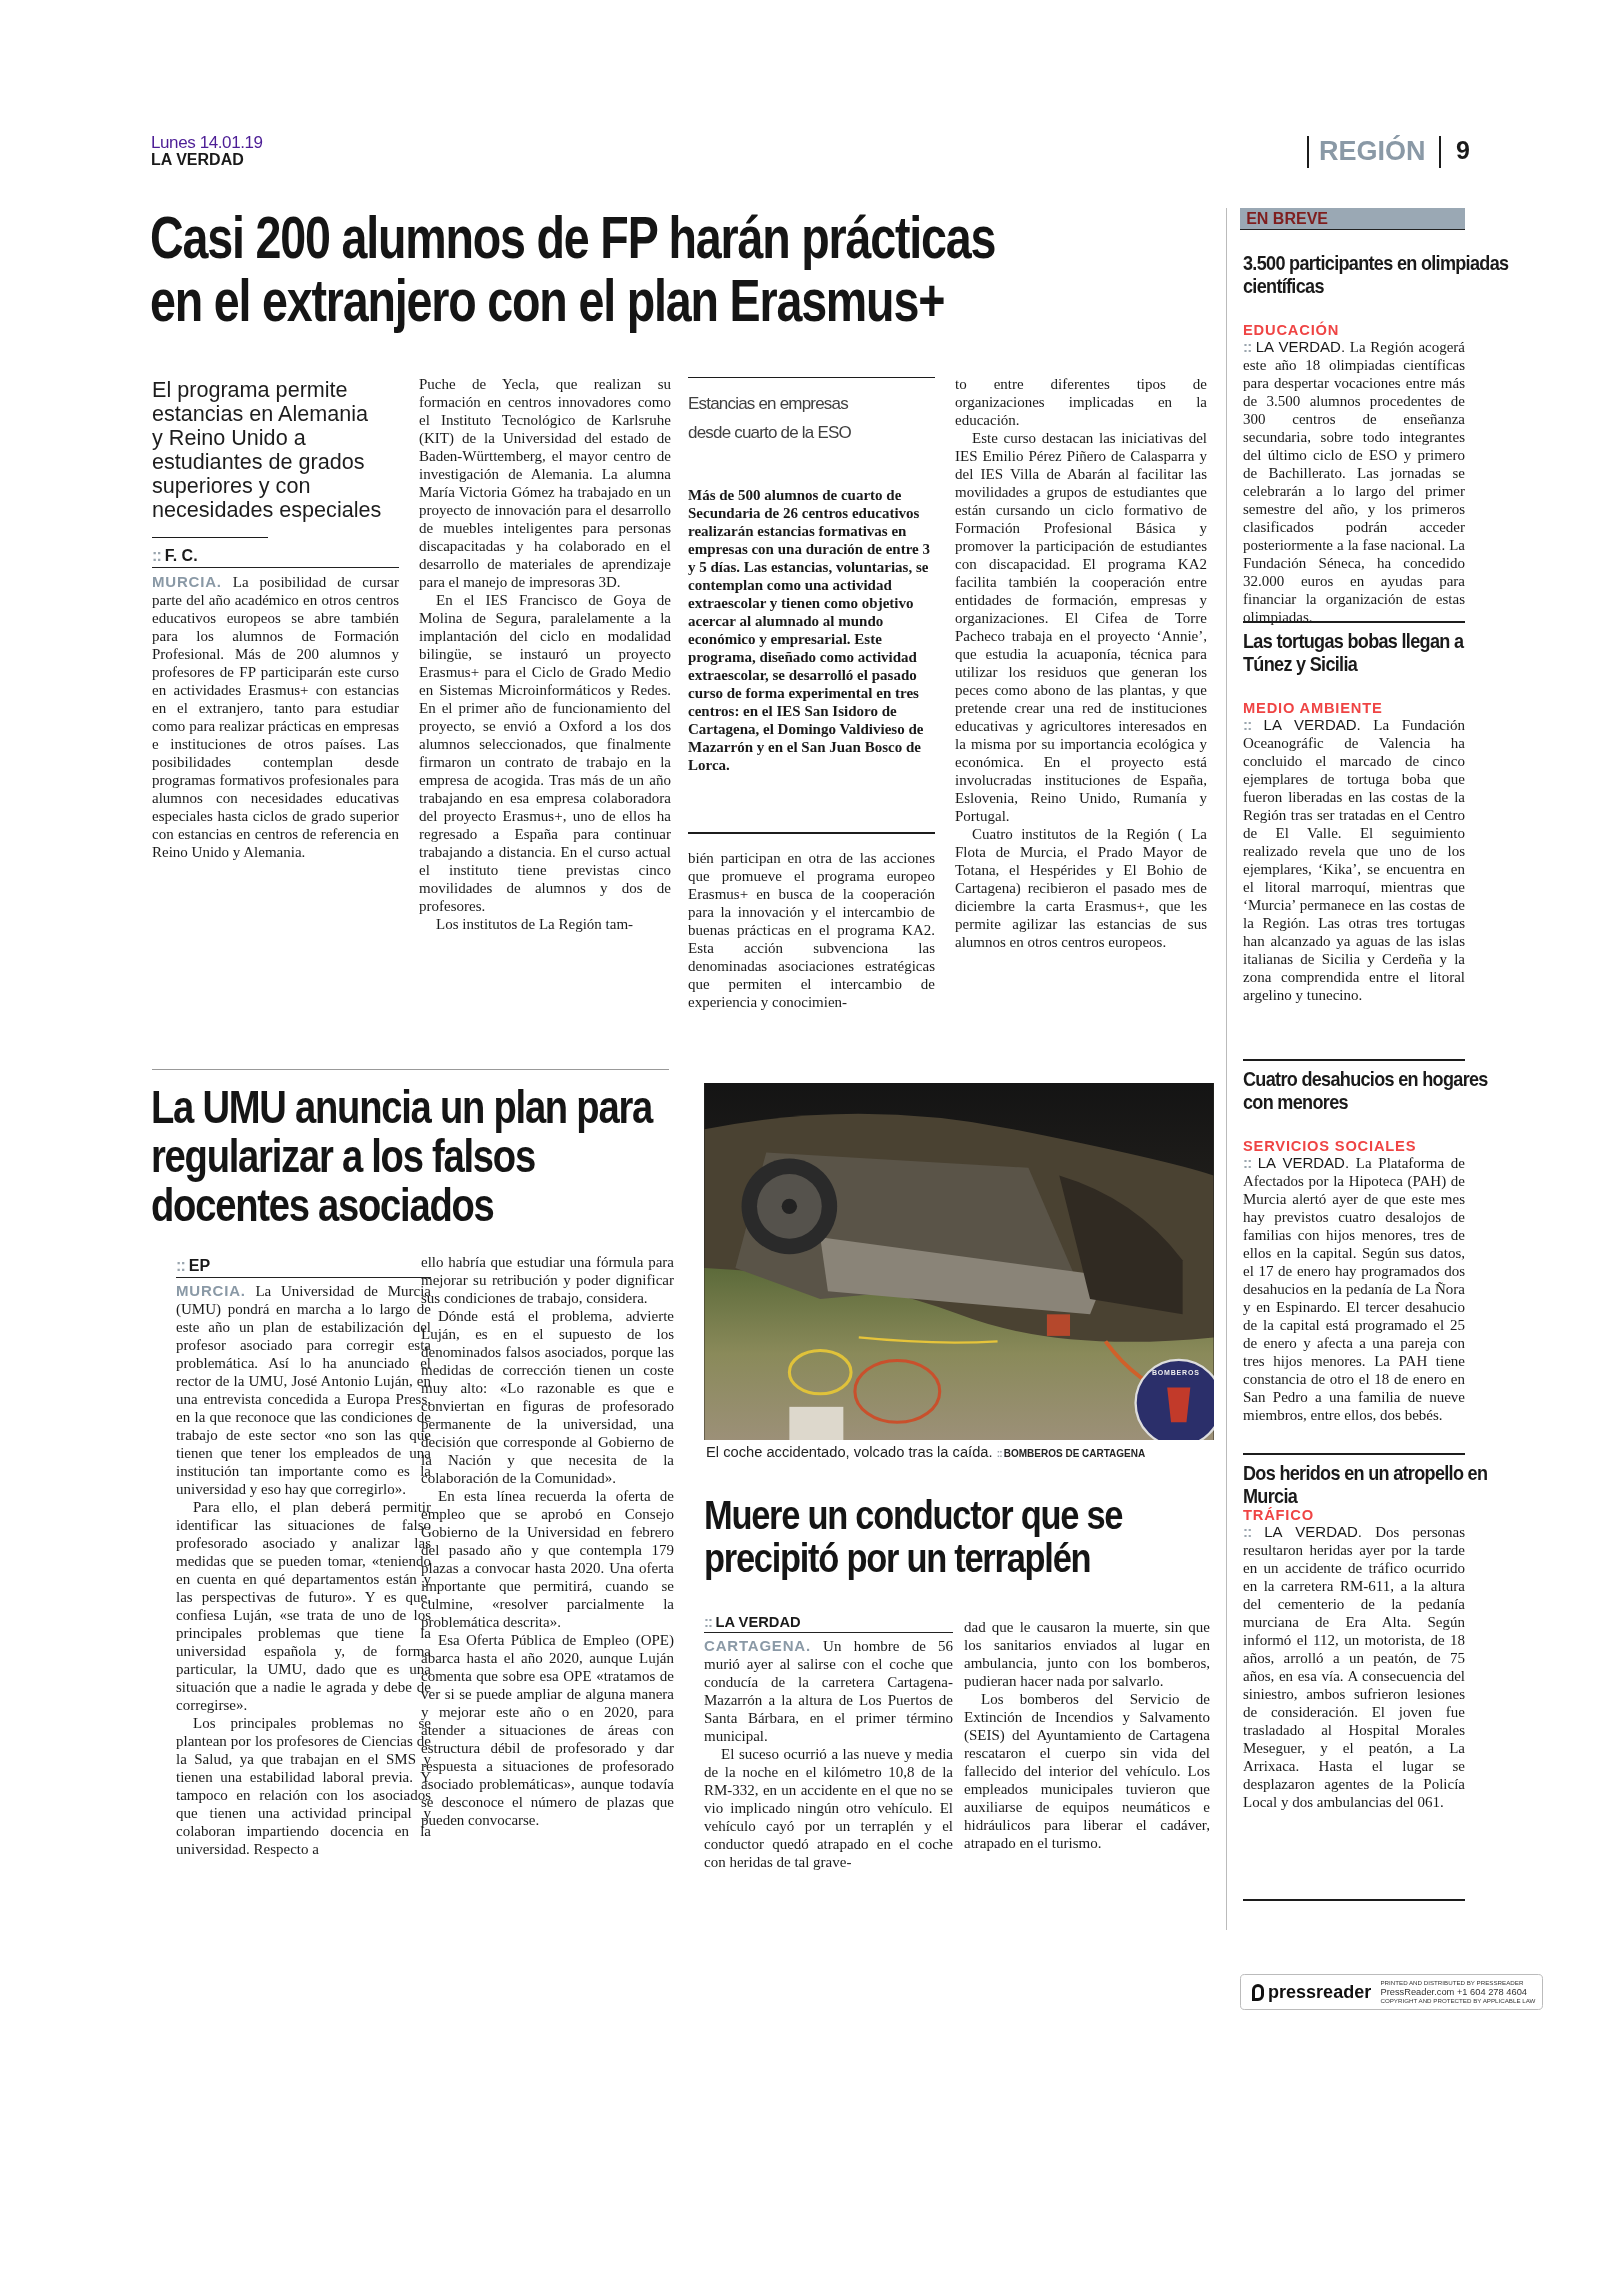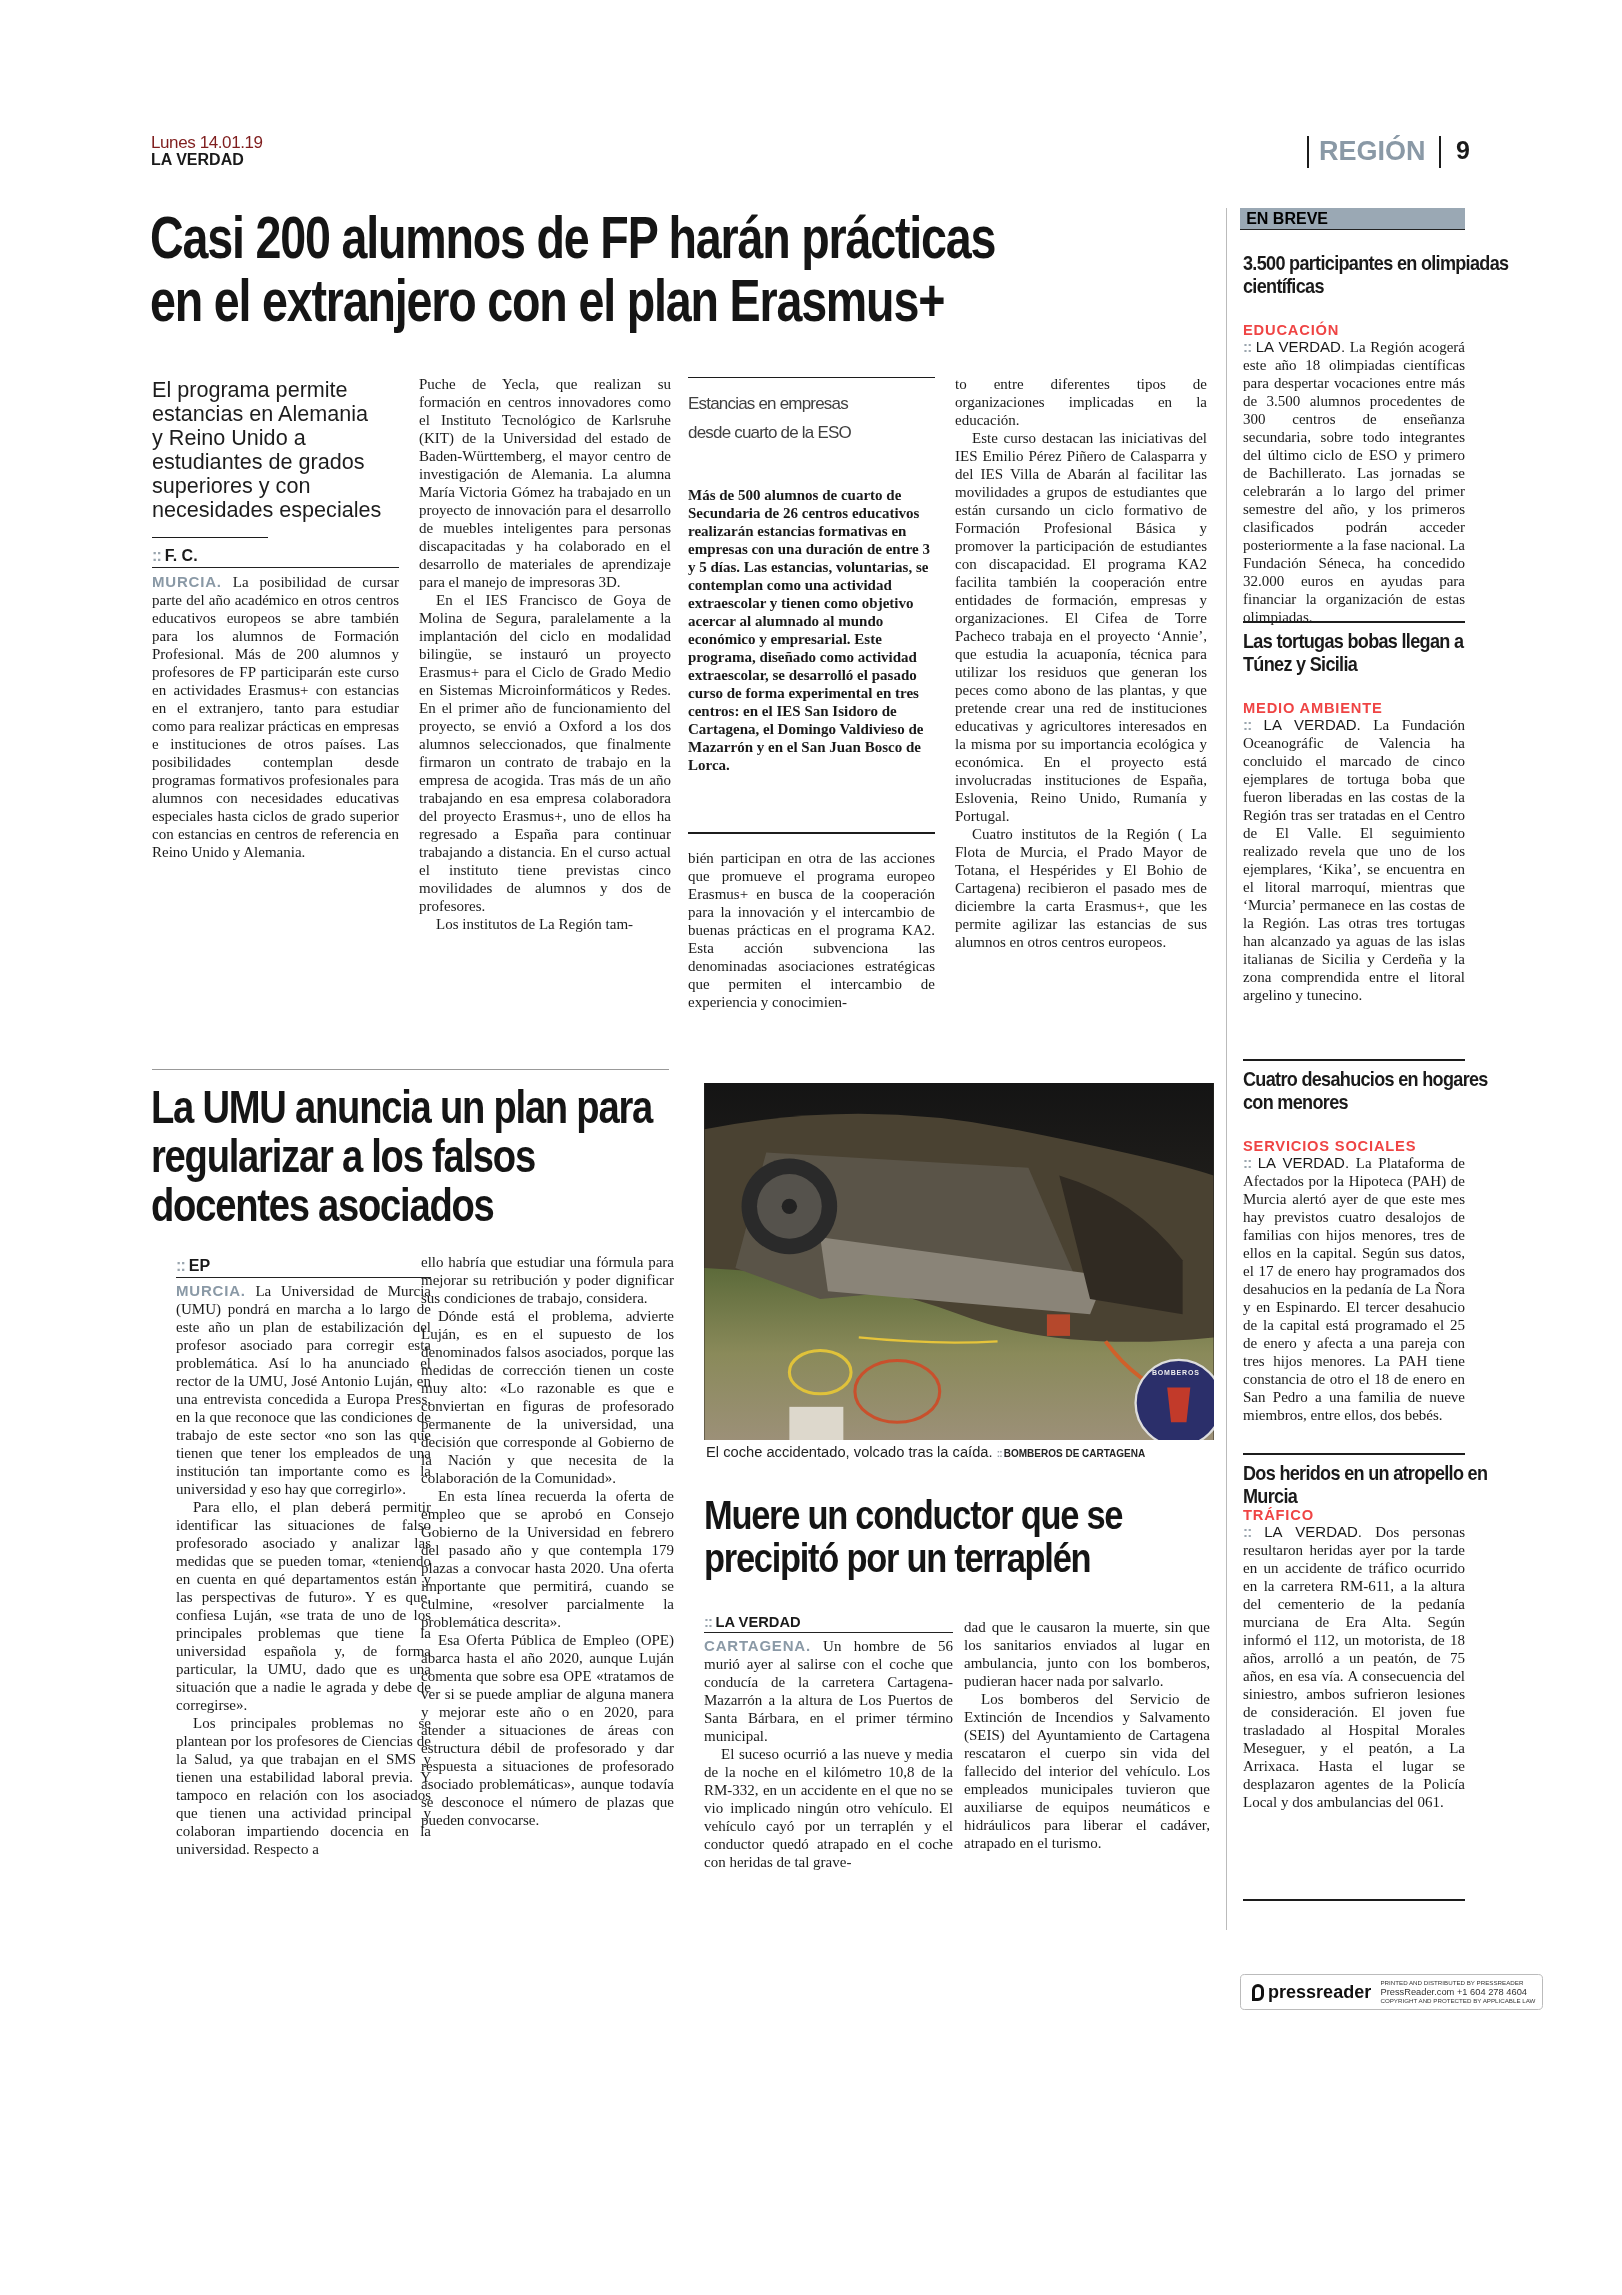--- a/index.html
+++ b/index.html
@@ -17,21 +17,21 @@
   .rule { position:absolute; background:#1c1c1c; }
   .brief-title { font-family:"Liberation Sans", sans-serif; font-weight:bold; font-size:21px; line-height:23px; letter-spacing:-0.8px; transform:scaleX(0.86); transform-origin:left top; width:309px; }
   .brief-cat { font-family:"Liberation Sans", sans-serif; font-weight:bold; font-size:14.7px; color:#ef4444; letter-spacing:0.8px; }
   .brief-body { font-family:"Liberation Serif", serif; font-size:15px; line-height:18px; text-align:justify; }
   .photo { background:#2a2a26; overflow:hidden; }
 </style>
 </head>
 <body>
 
 <div class="abs sans" style="left:151px; top:133px;">
-  <div style="font-size:17px; color:#7f1d1d; letter-spacing:-0.4px;">Lunes 14.01.19</div>
+  <div style="font-size:17px; color:#4c1d95; letter-spacing:-0.4px;">Lunes 14.01.19</div>
   <div style="font-size:16px; font-weight:bold; margin-top:-2.3px;">LA VERDAD</div>
 </div>
 <div class="rule" style="left:1307px; top:136px; width:1.5px; height:32px;"></div>
 <div class="abs sans" style="left:1319px; top:136px; font-size:27px; font-weight:bold; color:#8a99a6;">REGIÓN</div>
 <div class="rule" style="left:1439px; top:136px; width:1.5px; height:32px;"></div>
 <div class="abs sans" style="left:1456px; top:136px; font-size:25px; font-weight:bold;">9</div>
 
 <div class="abs headline" style="left:150px; top:207px; font-size:59px; line-height:63px; width:1235px; transform:scaleX(0.79);">
   <div>Casi 200 alumnos de FP harán prácticas</div>
   <div>en el extranjero con el plan Erasmus+</div>
@@ -135,21 +135,21 @@
     <p class="first"><span class="lead-loc">CARTAGENA.</span> <span>Un hombre de 56 murió ayer al salirse con el coche que conducía de la carretera Cartagena-Mazarrón a la altura de Los Puertos de Santa Bárbara, en el primer término municipal.</span></p>
     <p>El suceso ocurrió a las nueve y media de la noche en el kilómetro 10,8 de la RM-332, en un accidente en el que no se vio implicado ningún otro vehículo. El vehículo cayó por un terraplén y el conductor quedó atrapado en el coche con heridas de tal grave-</p>
   </div>
 </div>
 <div class="abs body-text" style="left:964px; top:1618px; width:246px;">
   <p class="first">dad que le causaron la muerte, sin que los sanitarios enviados al lugar en ambulancia, junto con los bomberos, pudieran hacer nada por salvarlo.</p>
   <p>Los bomberos del Servicio de Extinción de Incendios y Salvamento (SEIS) del Ayuntamiento de Cartagena rescataron el cuerpo sin vida del fallecido del interior del vehículo. Los empleados municipales tuvieron que auxiliarse de equipos neumáticos e hidráulicos para liberar el cadáver, atrapado en el turismo.</p>
 </div>
 
 <div class="abs sans" style="left:1240px; top:208px; width:225px; height:21px; background:#9aa8b4; border-bottom:1.5px solid #222;">
-  <span style="color:#000000; font-weight:bold; font-size:16px; margin-left:6.2px; line-height:21px;">EN BREVE</span>
+  <span style="color:#7f1d1d; font-weight:bold; font-size:16px; margin-left:6.2px; line-height:21px;">EN BREVE</span>
 </div>
 
 <div class="abs" style="left:1243px; top:251px; width:222px;">
   <div class="brief-title">3.500 participantes en olimpiadas científicas</div>
   <div class="brief-cat" style="margin-top:25px;">EDUCACIÓN</div>
   <div class="brief-body"><span class="dots">:: </span><span class="agency">LA VERDAD.</span> <span>La Región acogerá este año 18 olimpiadas científicas para despertar vocaciones entre más de 3.500 alumnos procedentes de 300 centros de enseñanza secundaria, sobre todo integrantes del último ciclo de ESO y primero de Bachillerato. Las jornadas se celebrarán a lo largo del primer semestre del año, y los primeros clasificados podrán acceder posteriormente a la fase nacional. La Fundación Séneca, ha concedido 32.000 euros en ayudas para financiar la organización de estas olimpiadas.</span></div>
 </div>
 <div class="rule" style="left:1243px; top:621px; width:222px; height:1.5px;"></div>
 
 <div class="abs" style="left:1243px; top:629px; width:222px;">

